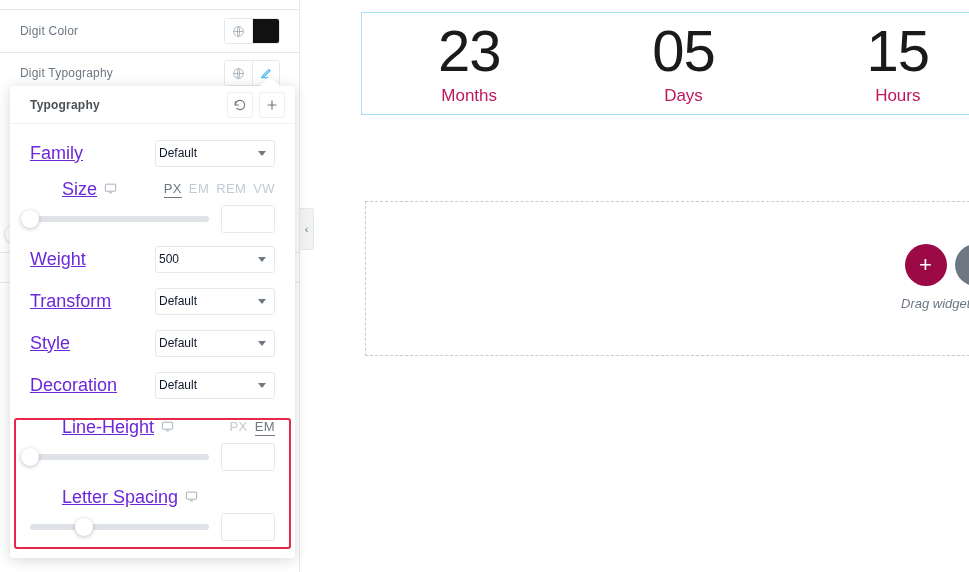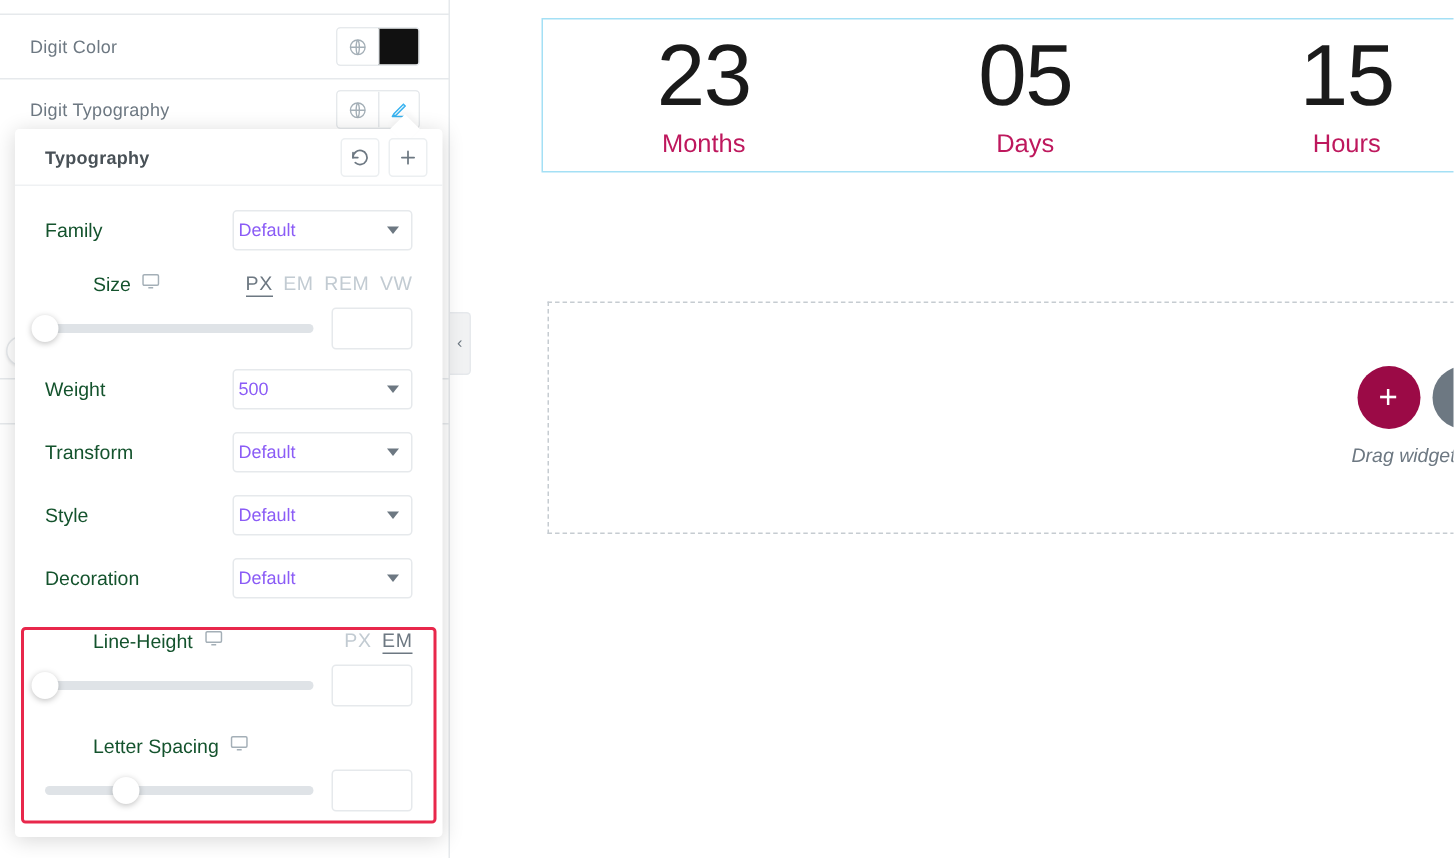--- a/index.html
+++ b/index.html
@@ -148,38 +148,39 @@
     padding: 8px 0 12px 0;
   }
 
   .field-row {
     display: flex;
     align-items: center;
     padding: 6px 20px;
     height: 42px;
   }
   .field-label {
-    font-size: 13px;
-    color: #14532d;
+    font-size: 18px;
+    color: #6d28d9;
     flex: 1;
     display: flex;
     align-items: center;
     gap: 7px;
+    text-decoration: underline;
   }
   .select-box {
     position: relative;
     width: 120px; height: 27px;
     border: 1px solid #e6e9ec;
     border-radius: 3px;
     background: #fff;
     display: flex;
     align-items: center;
     padding: 0 22px 0 3px;
     font-size: 12px;
-    color: #8b5cf6;
+    color: #0f172a;
     cursor: pointer;
   }
   .select-caret {
     position: absolute;
     right: 8px; top: 50%;
     margin-top: -2px;
     width: 0; height: 0;
     border-left: 4px solid transparent;
     border-right: 4px solid transparent;
     border-top: 5px solid #6d7882;

